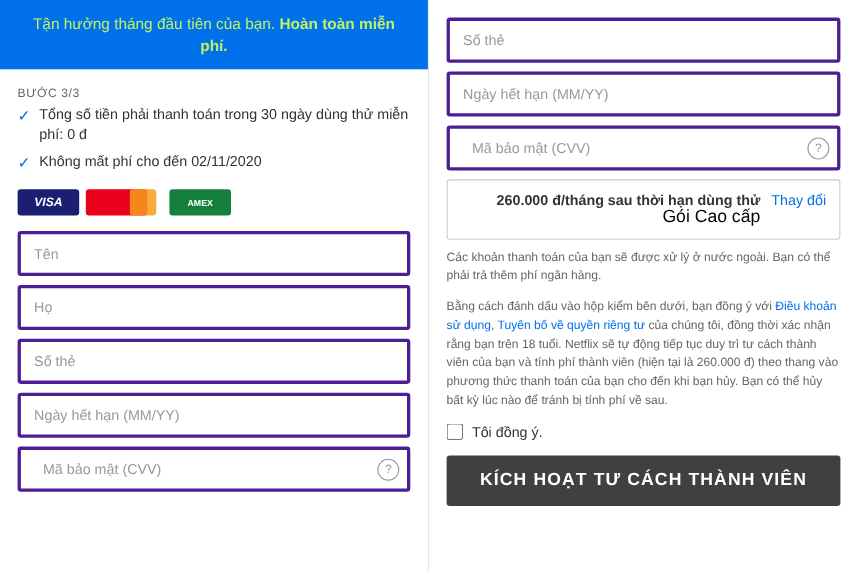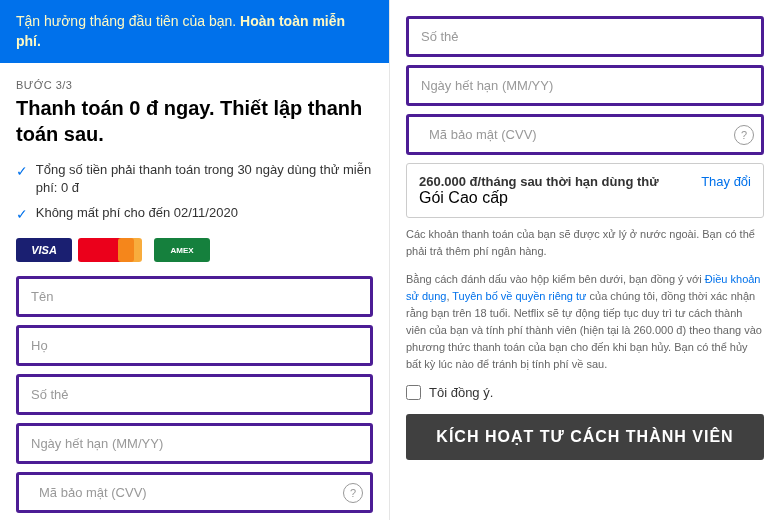--- a/index.html
+++ b/index.html
@@ -18,24 +18,25 @@
     .left-panel {
       width: 390px;
       padding: 0;
       border-right: 1px solid #e5e5e5;
       display: flex;
       flex-direction: column;
     }
 
     .promo-banner {
       background: #0071eb;
-      color: #fef9c3;
+      color: #bef264;
       padding: 12px 16px;
       font-size: 14px;
       line-height: 1.4;
+      text-align: center;
     }
     .promo-banner strong {
       font-weight: bold;
     }
 
     .left-content {
       padding: 16px 16px 12px 16px;
       flex: 1;
     }
 
@@ -180,20 +181,21 @@
       border: 1px solid #ccc;
       border-radius: 3px;
       padding: 10px 12px;
       margin-bottom: 8px;
       display: flex;
       align-items: flex-start;
       justify-content: space-between;
     }
     .pricing-info {
       flex: 1;
+      text-align: right;
     }
     .pricing-amount {
       font-size: 13px;
       font-weight: bold;
       color: #333;
     }
     .pricing-plan {
       font-size: 16px;
       color: #000000;
     }
@@ -258,21 +260,20 @@
 </head>
 <body>
 
 <div class="left-panel">
   <div class="promo-banner">
     <span>Tận hưởng tháng đầu tiên của bạn. </span><strong>Hoàn toàn miễn phí.</strong>
   </div>
 
   <div class="left-content">
     <div class="step-label">BƯỚC 3/3</div>
-    <div class="payment-title">Thanh toán 0 đ ngay. Thiết lập thanh toán sau.</div>
 
     <ul class="checklist">
       <li>
         <span class="check-icon">✓</span>
         <span>Tổng số tiền phải thanh toán trong 30 ngày dùng thử miễn phí: 0 đ</span>
       </li>
       <li>
         <span class="check-icon">✓</span>
         <span>Không mất phí cho đến 02/11/2020</span>
       </li>

